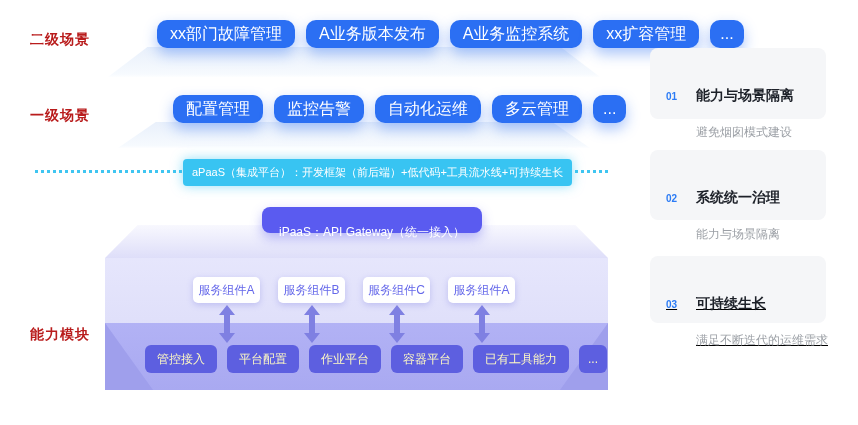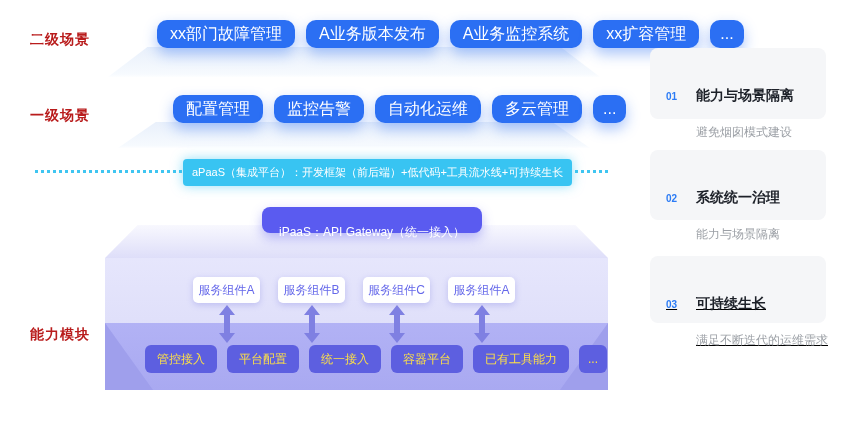--- a/index.html
+++ b/index.html
@@ -58,21 +58,21 @@
     width:67px; height:26px; line-height:26px; text-align:center; border-radius:5px;
     background:#fff; color:#6568ea; font-size:12px; white-space:nowrap;
     box-shadow:0 2px 6px rgba(100,100,220,.28);
   }
 
   .arrow { position:absolute; top:305px; z-index:2; }
 
   .plat-row { position:absolute; left:145px; top:345px; display:flex; gap:10px; z-index:2; }
   .plat-btn {
     height:28px; line-height:28px; padding:0 12px; border-radius:6px;
-    background:#5d5fe0; color:#fde047; font-size:12px; white-space:nowrap; text-align:center;
+    background:#5d5fe0; color:#fef9c3; font-size:12px; white-space:nowrap; text-align:center;
   }
   .plat-btn.dots { padding:0 9px; }
 
   .benefit-card {
     position:absolute; left:650px; width:176px; border-radius:8px; background:#f5f6f8;
     padding:15px 16px;
   }
   .benefit-head { display:flex; align-items:baseline; gap:8px; }
   .benefit-num { color:#2b7bf5; font-size:10px; font-weight:700; width:22px; }
   .benefit-title { color:#1d2129; font-size:14px; font-weight:700; white-space:nowrap;margin-top:24px; }
@@ -130,21 +130,21 @@
   <div class="arrow" style="left:389px"><svg width="16" height="38" viewBox="0 0 16 38">
         <path d="M8 0 L16 10 L11 10 L11 28 L16 28 L8 38 L0 28 L5 28 L5 10 L0 10 Z" fill="#7f80e2"></path>
       </svg></div>
   <div class="arrow" style="left:474px"><svg width="16" height="38" viewBox="0 0 16 38">
         <path d="M8 0 L16 10 L11 10 L11 28 L16 28 L8 38 L0 28 L5 28 L5 10 L0 10 Z" fill="#7f80e2"></path>
       </svg></div>
 
   <div class="plat-row">
     <div class="plat-btn">管控接入</div>
     <div class="plat-btn">平台配置</div>
-    <div class="plat-btn">统一接入</div>
+    <div class="plat-btn">作业平台</div>
     <div class="plat-btn">容器平台</div>
     <div class="plat-btn">已有工具能力</div>
     <div class="plat-btn dots">...</div>
   </div>
 
   <div class="benefit-card" style="top:48px; height:71px;">
     <div class="benefit-head">
       <span class="benefit-num">01</span>
       <span class="benefit-title">能力与场景隔离</span>
     </div>

